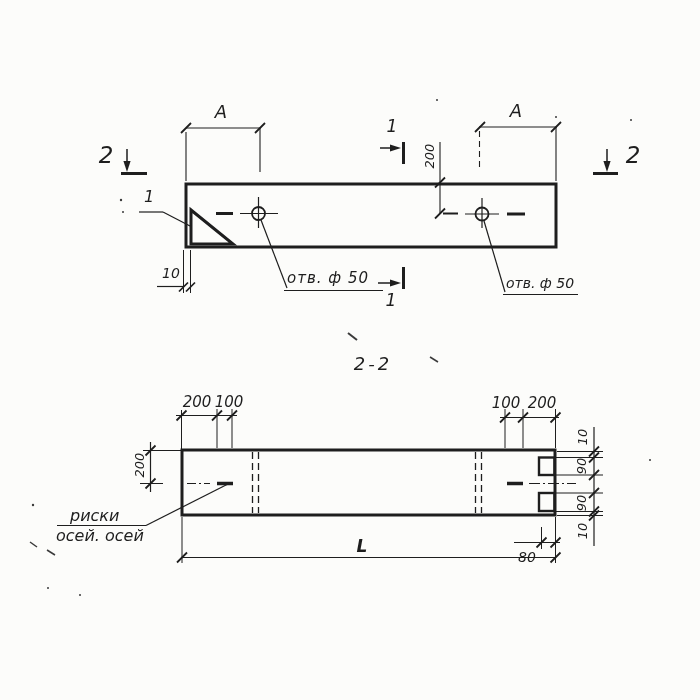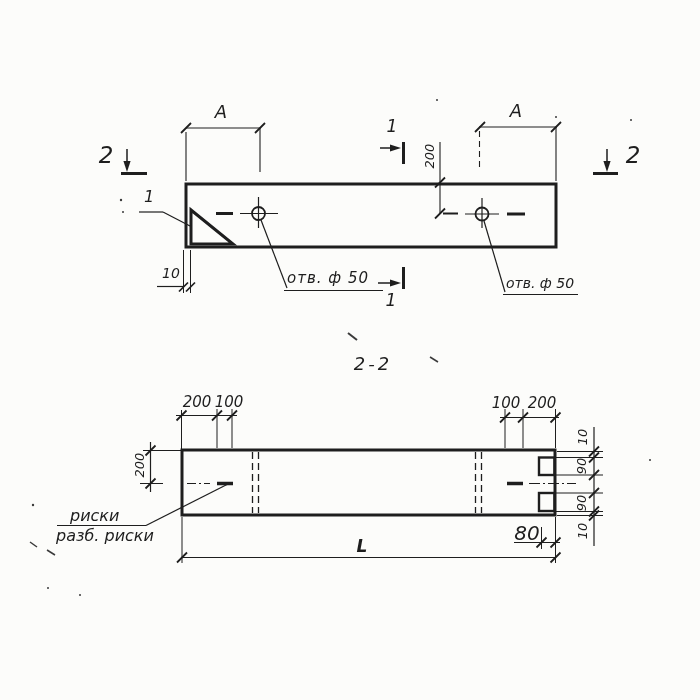--- a/index.html
+++ b/index.html
@@ -253,18 +253,18 @@
 
 <div class="txt rot" style="left:122px;top:458px;width:36px;height:14px;font-size:13px;">200</div>
 <div class="txt" style="left:179px;top:395px;width:36px;font-size:15px;">200</div>
 <div class="txt" style="left:214px;top:395px;width:30px;font-size:15px;">100</div>
 <div class="txt" style="left:491px;top:396px;width:30px;font-size:15px;">100</div>
 <div class="txt" style="left:524px;top:396px;width:36px;font-size:15px;">200</div>
 <div class="txt rot" style="left:566px;top:430px;width:34px;height:14px;font-size:13px;">10</div>
 <div class="txt rot" style="left:565px;top:459px;width:34px;height:14px;font-size:13px;">90</div>
 <div class="txt rot" style="left:565px;top:496px;width:34px;height:14px;font-size:13px;">90</div>
 <div class="txt rot" style="left:566px;top:524px;width:34px;height:14px;font-size:13px;">10</div>
-<div class="txt" style="left:513px;top:523px;width:28px;font-size:20px;">80</div>
+<div class="txt" style="left:513px;top:550px;width:28px;font-size:14px;">80</div>
 <div class="txt" style="left:348px;top:538px;width:28px;font-size:17px;font-weight:bold;">L</div>
 <div class="txt left" style="left:70px;top:508px;font-size:16px;font-style:italic;">риски</div>
-<div class="txt left" style="left:56px;top:528px;font-size:16px;">разб. риски</div>
+<div class="txt left" style="left:56px;top:528px;font-size:16px;">осей. осей</div>
 
 </div>
 
 </body></html>

